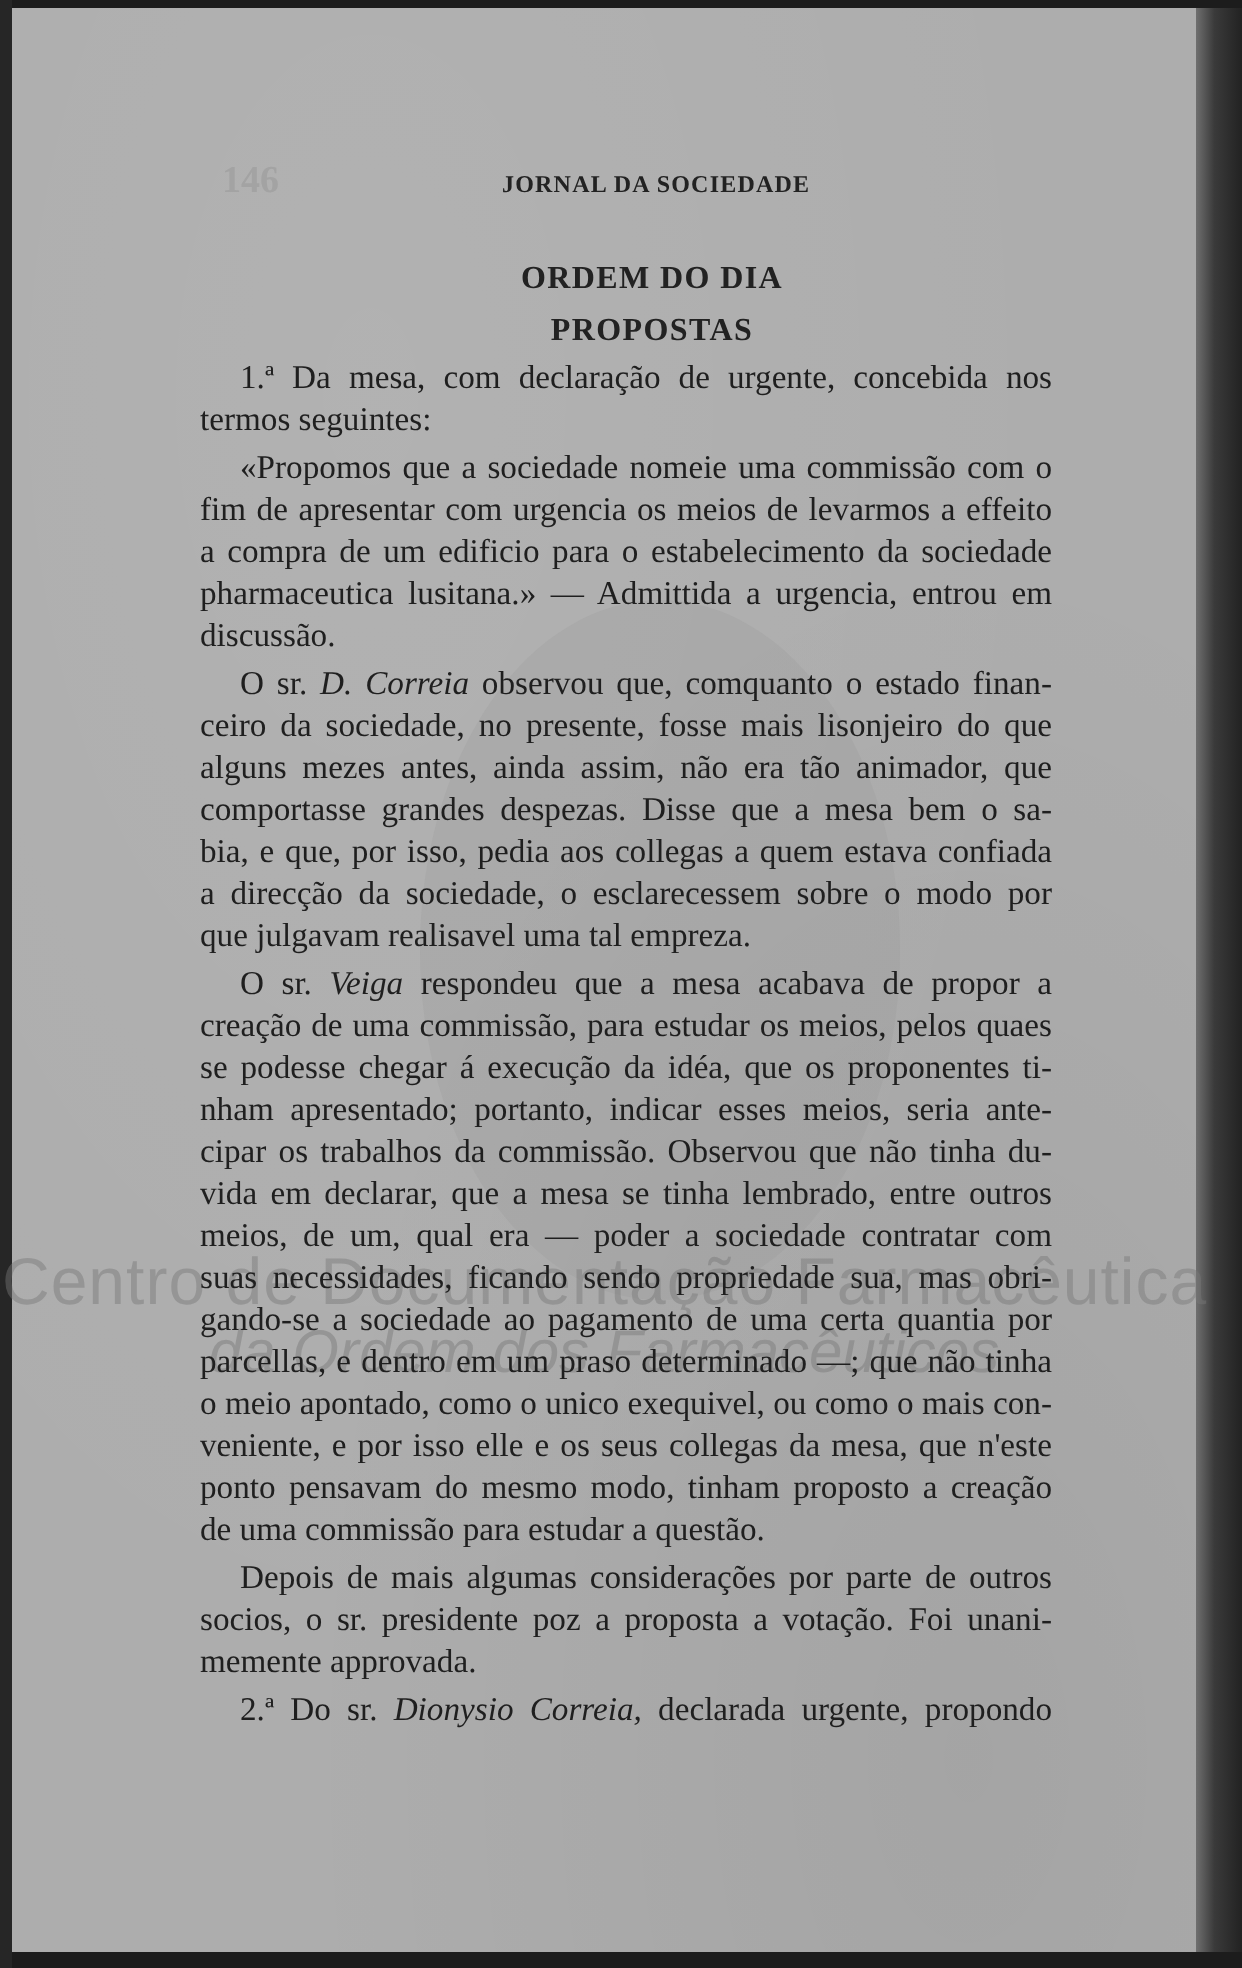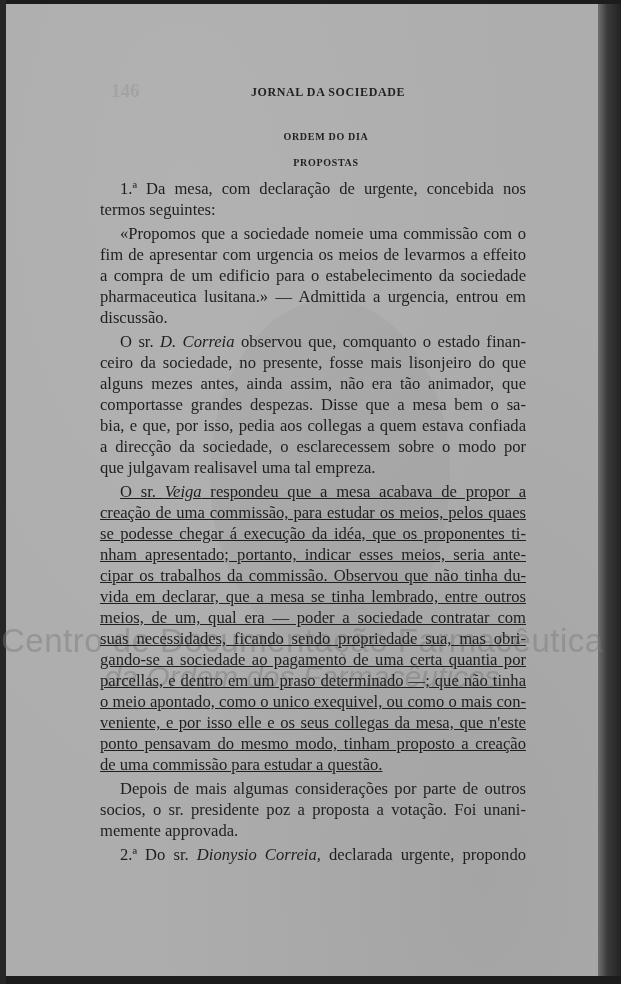--- a/index.html
+++ b/index.html
@@ -35,21 +35,21 @@
   }
   .wm1 { top:622px; font-size:33px; letter-spacing:0.5px; }
   .wm2 { top:660px; font-size:30px; left:32px; width:540px;font-style:italic; }
   .header {
     position:absolute; left:111px; top:80px; width:430px; height:24px;
   }
   .page-number { position:absolute; left:0; top:0; font-size:19px; font-weight:bold; color:#a3a3a3; }
   .running-title { position:absolute; left:140px; top:5px; font-size:12px; letter-spacing:0.6px; color:#222; font-weight:bold; }
   .section-title {
     position:absolute; left:111px; width:430px; text-align:center;
-    font-size:10px; letter-spacing:0.7px; color:#222; font-weight:bold;
+    font-size:16px; letter-spacing:0.7px; color:#222; font-weight:bold;
   }
   .st1 { top:131px; }
   .st2 { top:157px; }
   .body-text {
     position:absolute; left:100px; top:178px; width:426px;
     font-size:16.6px; line-height:21px; color:#1f1f1f;
     text-align:justify;
   }
   .body-text .line { display:block; text-align:justify; text-align-last:justify; white-space:nowrap; }
   .body-text .line.last { text-align-last:left; }
@@ -93,21 +93,21 @@
   <div style="margin-top:3px;">
     <span class="line indent"><span>O sr. </span><em>D. Correia</em><span> observou que, comquanto o estado finan-</span></span>
     <span class="line">ceiro da sociedade, no presente, fosse mais lisonjeiro do que</span>
     <span class="line">alguns mezes antes, ainda assim, não era tão animador, que</span>
     <span class="line">comportasse grandes despezas. Disse que a mesa bem o sa-</span>
     <span class="line">bia, e que, por isso, pedia aos collegas a quem estava confiada</span>
     <span class="line">a direcção da sociedade, o esclarecessem sobre o modo por</span>
     <span class="line last">que julgavam realisavel uma tal empreza.</span>
   </div>
 
-  <div style="margin-top:3px;text-decoration:underline;">
+  <div style="margin-top:3px;">
     <span class="line indent"><span>O sr. </span><em>Veiga</em><span> respondeu que a mesa acabava de propor a</span></span>
     <span class="line">creação de uma commissão, para estudar os meios, pelos quaes</span>
     <span class="line">se podesse chegar á execução da idéa, que os proponentes ti-</span>
     <span class="line">nham apresentado; portanto, indicar esses meios, seria ante-</span>
     <span class="line">cipar os trabalhos da commissão. Observou que não tinha du-</span>
     <span class="line">vida em declarar, que a mesa se tinha lembrado, entre outros</span>
     <span class="line">meios, de um, qual era — poder a sociedade contratar com</span>
     <span class="line">suas necessidades, ficando sendo propriedade sua, mas obri-</span>
     <span class="line">gando-se a sociedade ao pagamento de uma certa quantia por</span>
     <span class="line">parcellas, e dentro em um praso determinado —; que não tinha</span>

